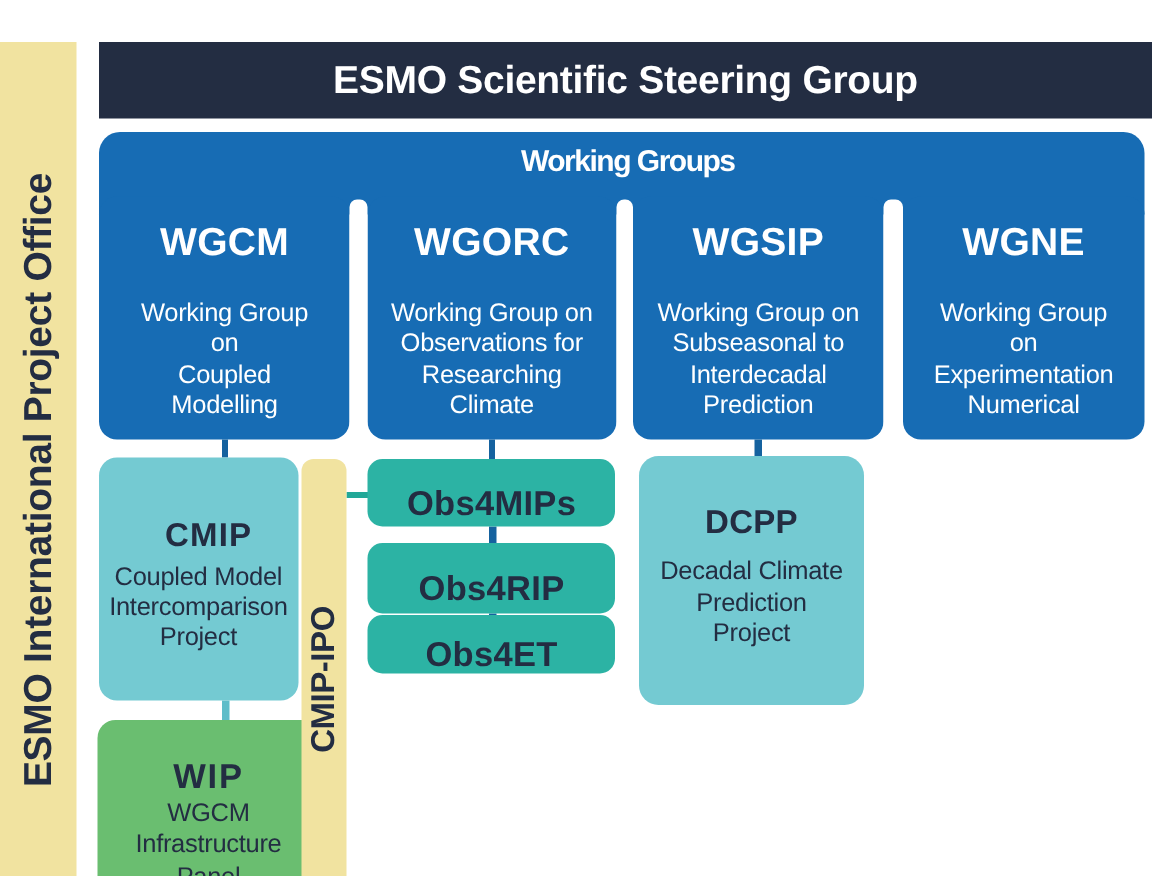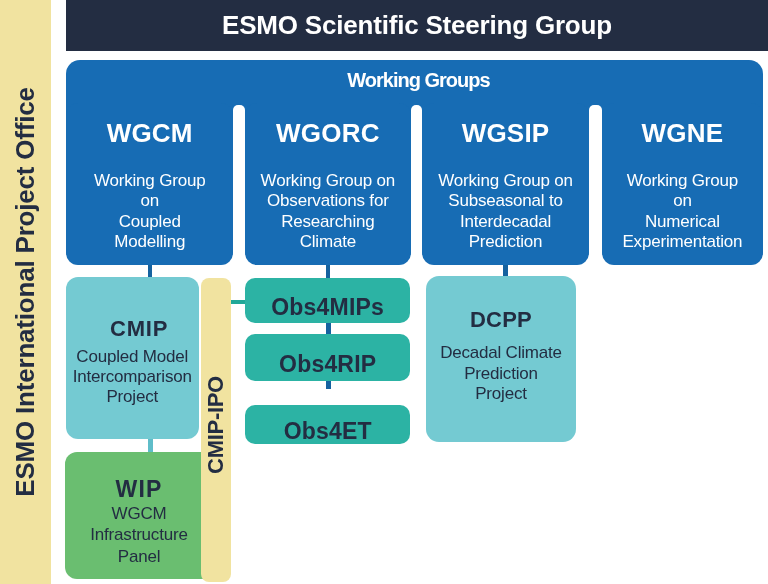--- a/index.html
+++ b/index.html
@@ -1,18 +1,18 @@
 <!DOCTYPE html>
 <html style="--navy: #232d42; --blue: #176cb4; --teal: #2cb3a4; --teal-light: #74cad2; --green: #6abe70; --yellow: #f1e3a0; --connector-teal: #21a898; --connector-cmip: #5fbdc9; --connector-blue: #15629f; --text-dark: #232d42;"><head>
 <meta charset="utf-8">
 <style>
   html,body { margin:0; padding:0; }
   body { font-family: "Liberation Sans", sans-serif; }
   .canvas { position:relative; width:768px; height:584px; background:#ffffff; overflow:hidden; }
-  .abs { position:absolute; }
+  .abs { position:absolute;margin-top:28px; }
 
   
   .sidebar { left:0; top:0; width:51px; height:584px; background:var(--yellow); display:flex; align-items:center; justify-content:center; }
   .sidebar .rot { transform:rotate(-90deg) translateX(0.5px); white-space:nowrap; color:var(--text-dark);
                   font-weight:bold; font-size:26px; letter-spacing:-0.2px; }
 
   
   .header { left:66px; top:0; width:702px; height:50.5px; background:var(--navy);
             display:flex; align-items:center; justify-content:center; }
   .header .t { color:#ffffff; font-weight:bold; font-size:26px; letter-spacing:-0.2px; }
@@ -65,21 +65,21 @@
              display:flex; align-items:center; justify-content:center; }
   .ipo-bar .rot { transform:rotate(-90deg) translateX(5px); white-space:nowrap; color:var(--text-dark);
                   font-weight:bold; font-size:22px; letter-spacing:-0.3px; }
 
   
   .obs { left:245.4px; width:164.6px; background:var(--teal); border-radius:10px;
          display:flex; align-items:center; justify-content:center;
          color:var(--text-dark); font-weight:bold; font-size:23px; letter-spacing:0.2px; padding-top:14px; box-sizing:border-box; }
   .obs1 { top:277.7px; height:45.7px; }
   .obs2 { top:333.6px; height:47.1px; }
-  .obs3 { top:405px; height:39px; }
+  .obs3 { top:382px; height:39px; }
 
   
   .dcpp-box { left:426px; top:276px; width:150px; height:165.5px; background:var(--teal-light); border-radius:13px; }
   .dcpp-box .label { position:absolute; left:0; top:31.3px; width:100%; text-align:center;
                      color:var(--text-dark); font-weight:bold; font-size:22px; line-height:26px; letter-spacing:0.2px; }
   .dcpp-box .desc { position:absolute; left:0; top:67.3px; width:100%; text-align:center;
                     color:var(--text-dark); font-size:17px; line-height:20.3px; letter-spacing:-0.2px; }
 </style>
 </head>
 <body>
@@ -121,22 +121,22 @@
       <div>Subseasonal to</div>
       <div>Interdecadal</div>
       <div>Prediction</div>
     </div>
   </div>
   <div class="abs col col4">
     <div class="label">WGNE</div>
     <div class="desc">
       <div>Working Group</div>
       <div>on</div>
+      <div>Experimentation</div>
       <div>Numerical</div>
-      <div>Experimentation</div>
     </div>
   </div>
 
   <div class="abs slot slot1"></div>
   <div class="abs slot slot2"></div>
   <div class="abs slot slot3"></div>
 
   <div class="abs wg-title">Working Groups</div>
 
   <div class="abs conn conn-wgcm"></div>

